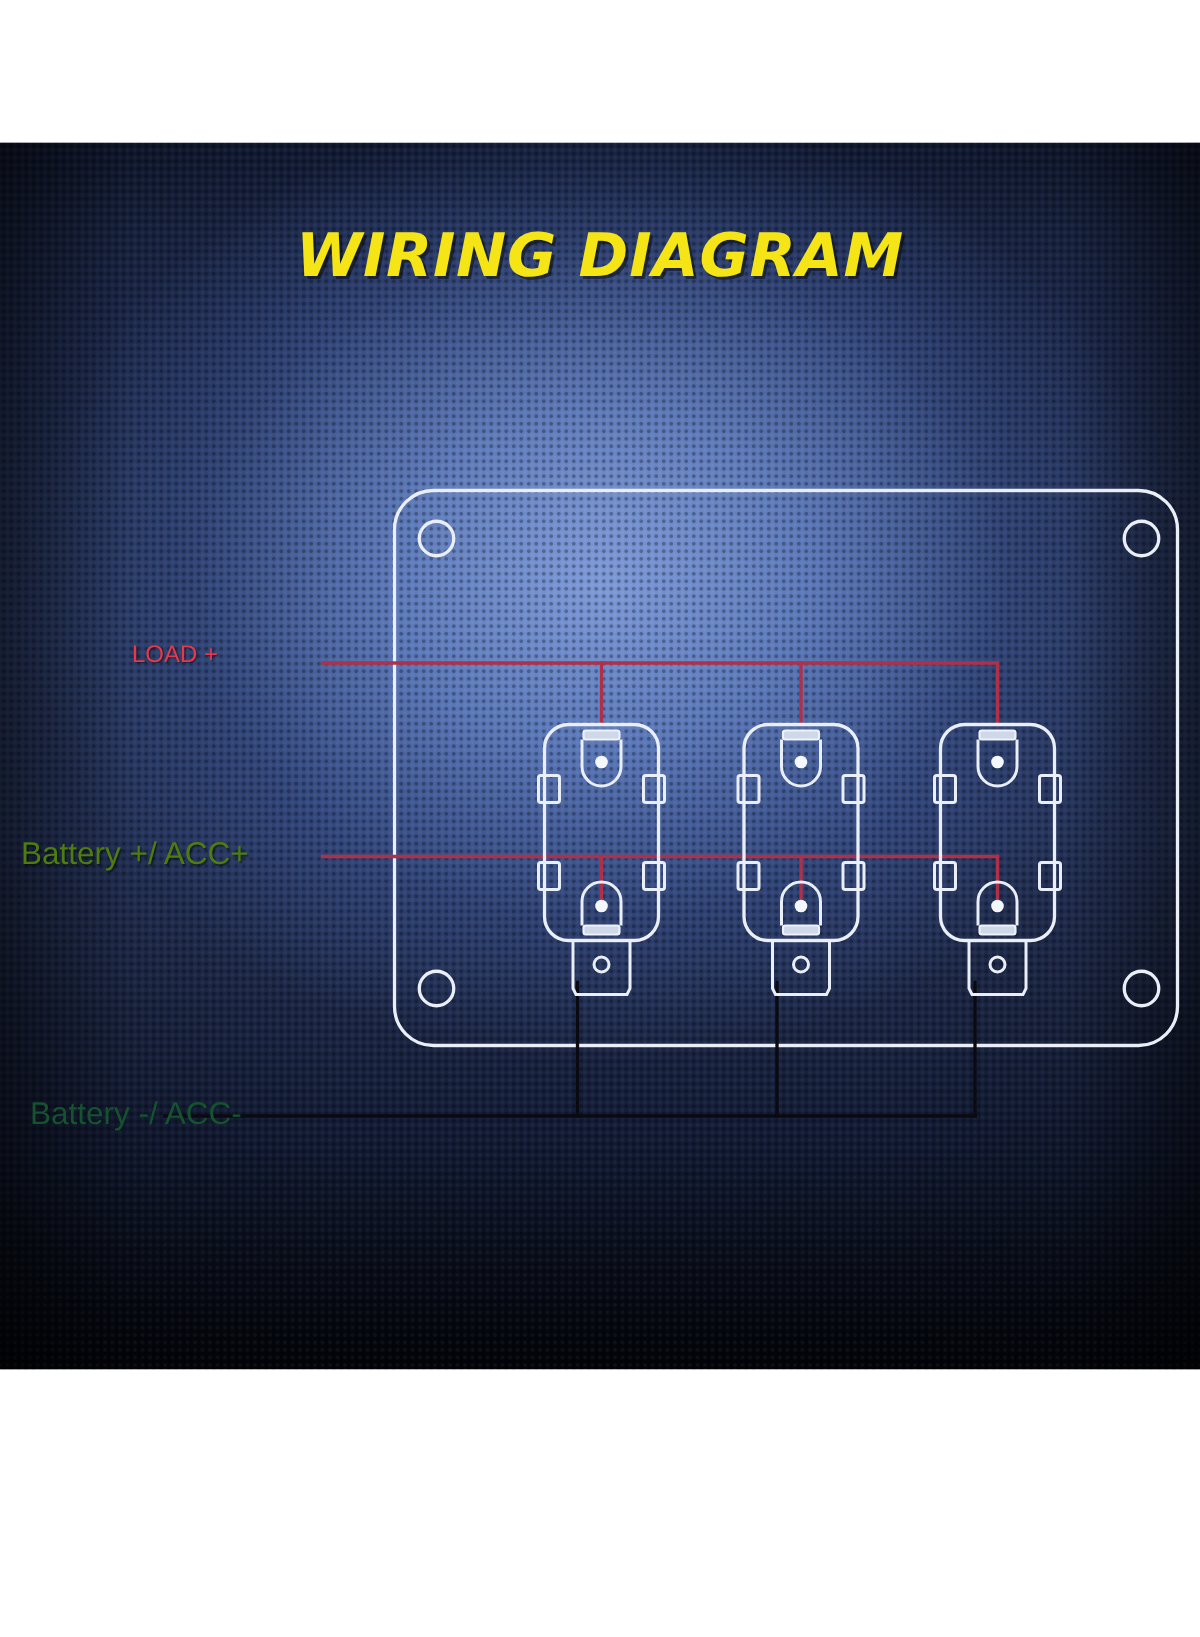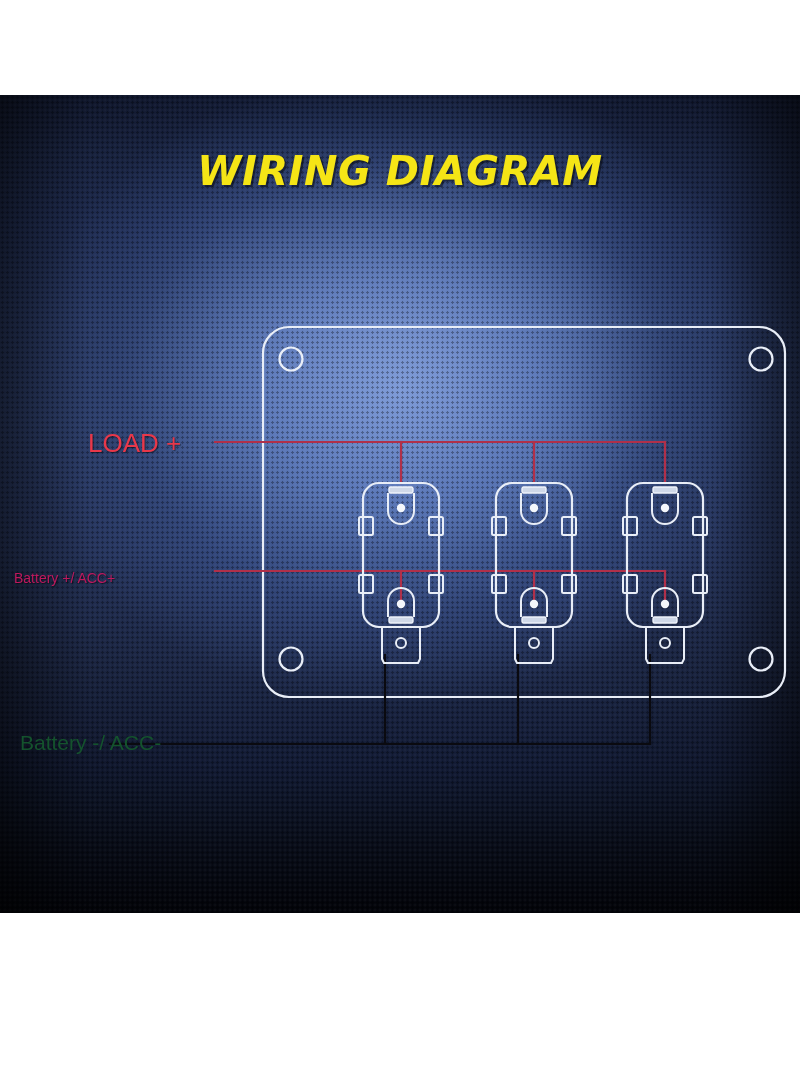--- a/index.html
+++ b/index.html
@@ -106,31 +106,30 @@
   
   .wlabel {
     position: absolute;
     font-family: "Liberation Sans", sans-serif;
     white-space: nowrap;
     user-select: none;
   }
   #label-load {
     left: 88px;
     top: 428px;
-    font-size: 26px;
+    font-size: 16px;
     color: #e8384a;
     text-shadow: 1px 1px 1px rgba(0,0,0,0.45);
   }
   #label-batt-pos {
     left: 14px;
     top: 558px;
-    font-size: 14px;
-    color: #be185d;
+    font-size: 21px;
+    color: #4d7c0f;
     text-shadow: 1px 1px 1px rgba(0,0,0,0.45);
-    margin-top: 12px;
   }
   #label-batt-neg {
     left: 20px;
     top: 731px;
     font-size: 21px;
     color: #14532d;
   }
 </style>
 </head>
 <body>

